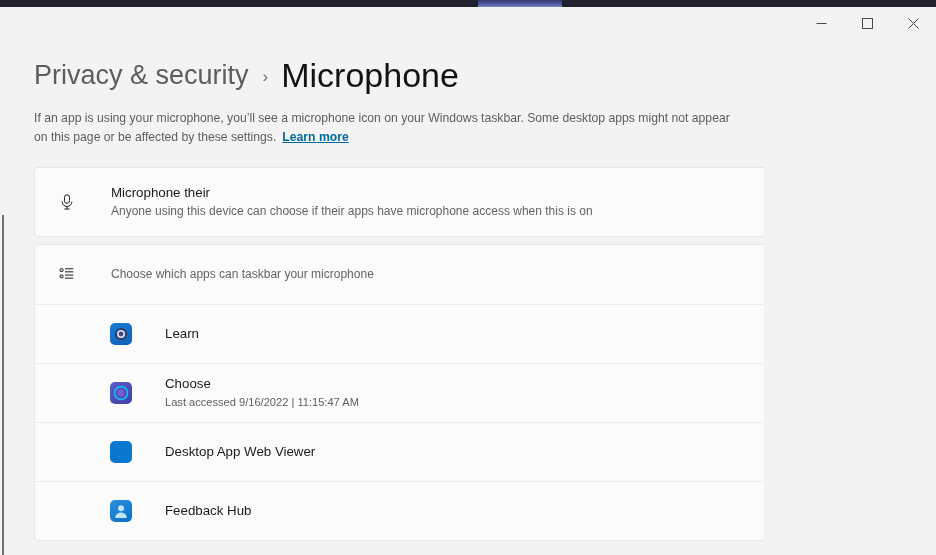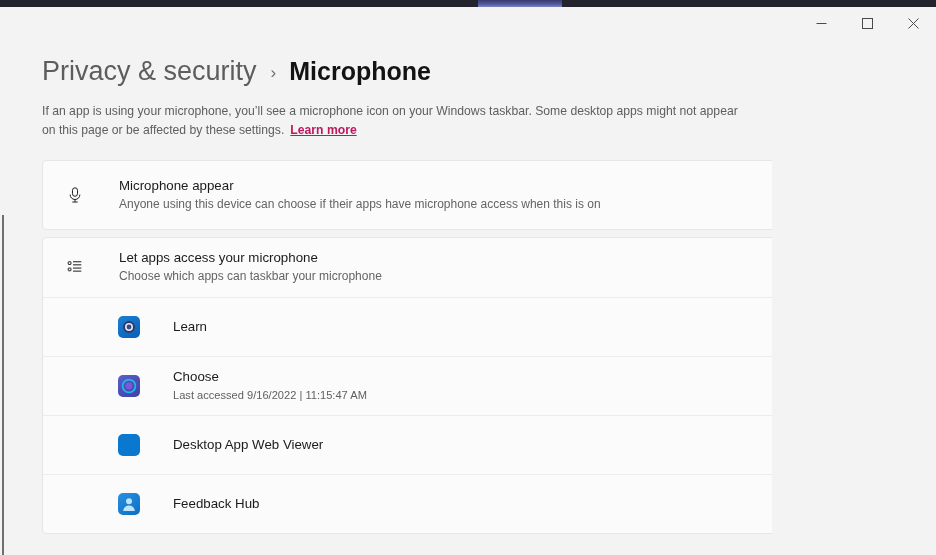--- a/index.html
+++ b/index.html
@@ -58,21 +58,21 @@
     display: flex;
     align-items: center;
     justify-content: center;
     color: #4a4a4a;
   }
   .win-btn svg { display: block; }
 
   
   .page {
     position: absolute;
-    top: 39px; left: 8px;
+    top: 39px; left: 0;
     width: 764px;
     height: 516px;
     overflow: hidden;
   }
 
   .breadcrumb {
     display: flex;
     align-items: center;
     margin: 19px 0 0 34px;
     line-height: 1;
@@ -83,34 +83,34 @@
     font-weight: 400;
   }
   .crumb-sep {
     font-size: 17px;
     color: #6d6d6d;
     margin: 0 13px 0 14px;
     position: relative;
     top: 1px;
   }
   .crumb-current {
-    font-size: 25px;
+    font-size: 34px;
     color: #131313;
-    font-weight: 700;
+    font-weight: 400;
   }
 
   .page-desc {
     margin: 17px 34px 0 34px;
     font-size: 12.2px;
     line-height: 1.58;
     color: #5e5e5e;
     max-width: 906px;
   }
   .page-desc .learn-more {
-    color: #be185d;
+    color: #0369a1;
     font-weight: 700;
     margin-left: 6px;
   }
 
   
   .card {
     position: relative;
     margin: 0 8px 0 34px;
     background: #fbfbfb;
     border: 1px solid #e6e6e6;
@@ -283,21 +283,21 @@
     <div class="setting-row">
       <div class="row-icon">
         <svg width="18" height="18" viewBox="0 0 20 20" fill="none" stroke="currentColor" stroke-width="1.1">
           <rect x="7.2" y="2" width="5.6" height="9.4" rx="2.8"></rect>
           <path d="M4.6 9.6a5.4 5.4 0 0 0 10.8 0"></path>
           <line x1="10" y1="15" x2="10" y2="17.6"></line>
           <line x1="7" y1="17.8" x2="13" y2="17.8"></line>
         </svg>
       </div>
       <div class="row-text">
-        <div class="row-title">Microphone appear</div>
+        <div class="row-title">Microphone their</div>
         <div class="row-sub">Anyone using this device can choose if their apps have microphone access when this is on</div>
       </div>
       <div class="row-right">
         <span class="toggle-label">On</span>
         <div class="toggle">
           <div class="knob"></div>
         </div>
       </div>
     </div>
   </div>
@@ -308,21 +308,20 @@
         <svg width="18" height="18" viewBox="0 0 20 20" fill="none" stroke="currentColor" stroke-width="1.1">
           <rect x="2.5" y="4.2" width="3" height="3" rx="0.5"></rect>
           <rect x="2.5" y="11.2" width="3" height="3" rx="0.5"></rect>
           <line x1="7.8" y1="4.2" x2="17" y2="4.2"></line>
           <line x1="7.8" y1="7.6" x2="17" y2="7.6"></line>
           <line x1="7.8" y1="11.2" x2="17" y2="11.2"></line>
           <line x1="7.8" y1="14.6" x2="17" y2="14.6"></line>
         </svg>
       </div>
       <div class="row-text">
-        <div class="row-title">Let apps access your microphone</div>
         <div class="row-sub">Choose which apps can taskbar your microphone</div>
       </div>
       <div class="row-right">
         <span class="toggle-label">On</span>
         <div class="toggle">
           <div class="knob"></div>
         </div>
         <div class="expander">
           <svg width="13" height="13" viewBox="0 0 14 14" fill="none" stroke="currentColor" stroke-width="1.2">
             <polyline points="2.5,9 7,4.5 11.5,9"></polyline>

